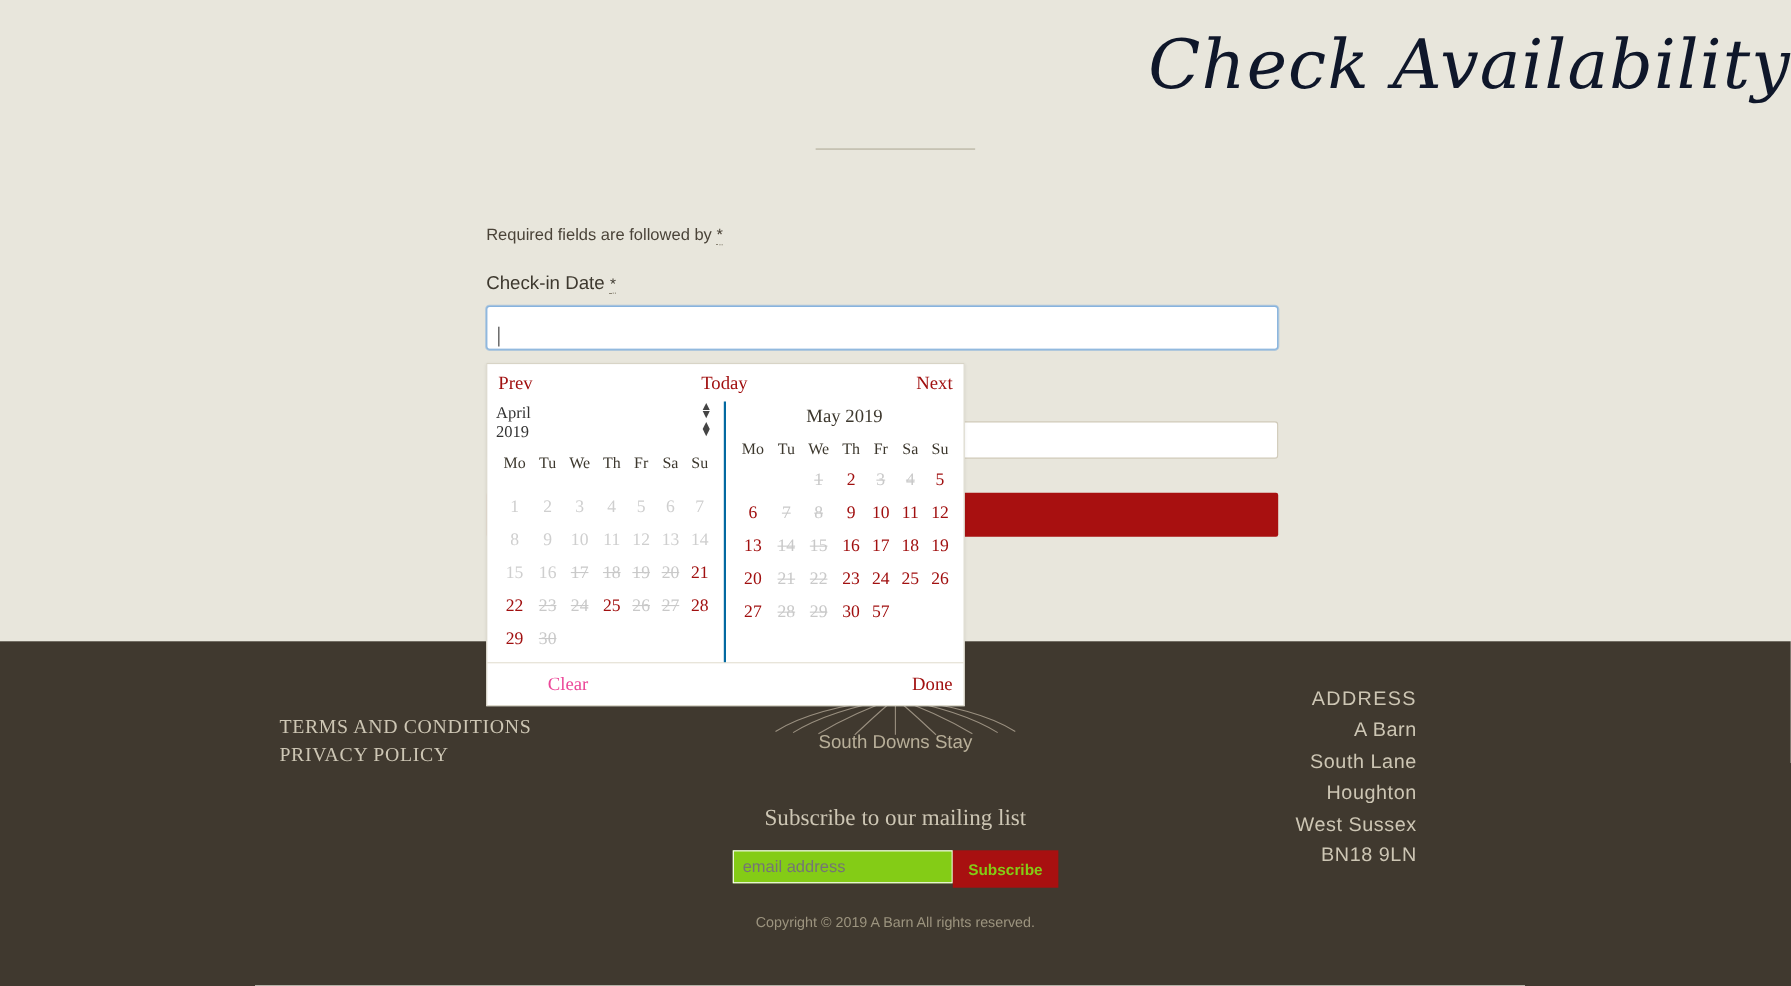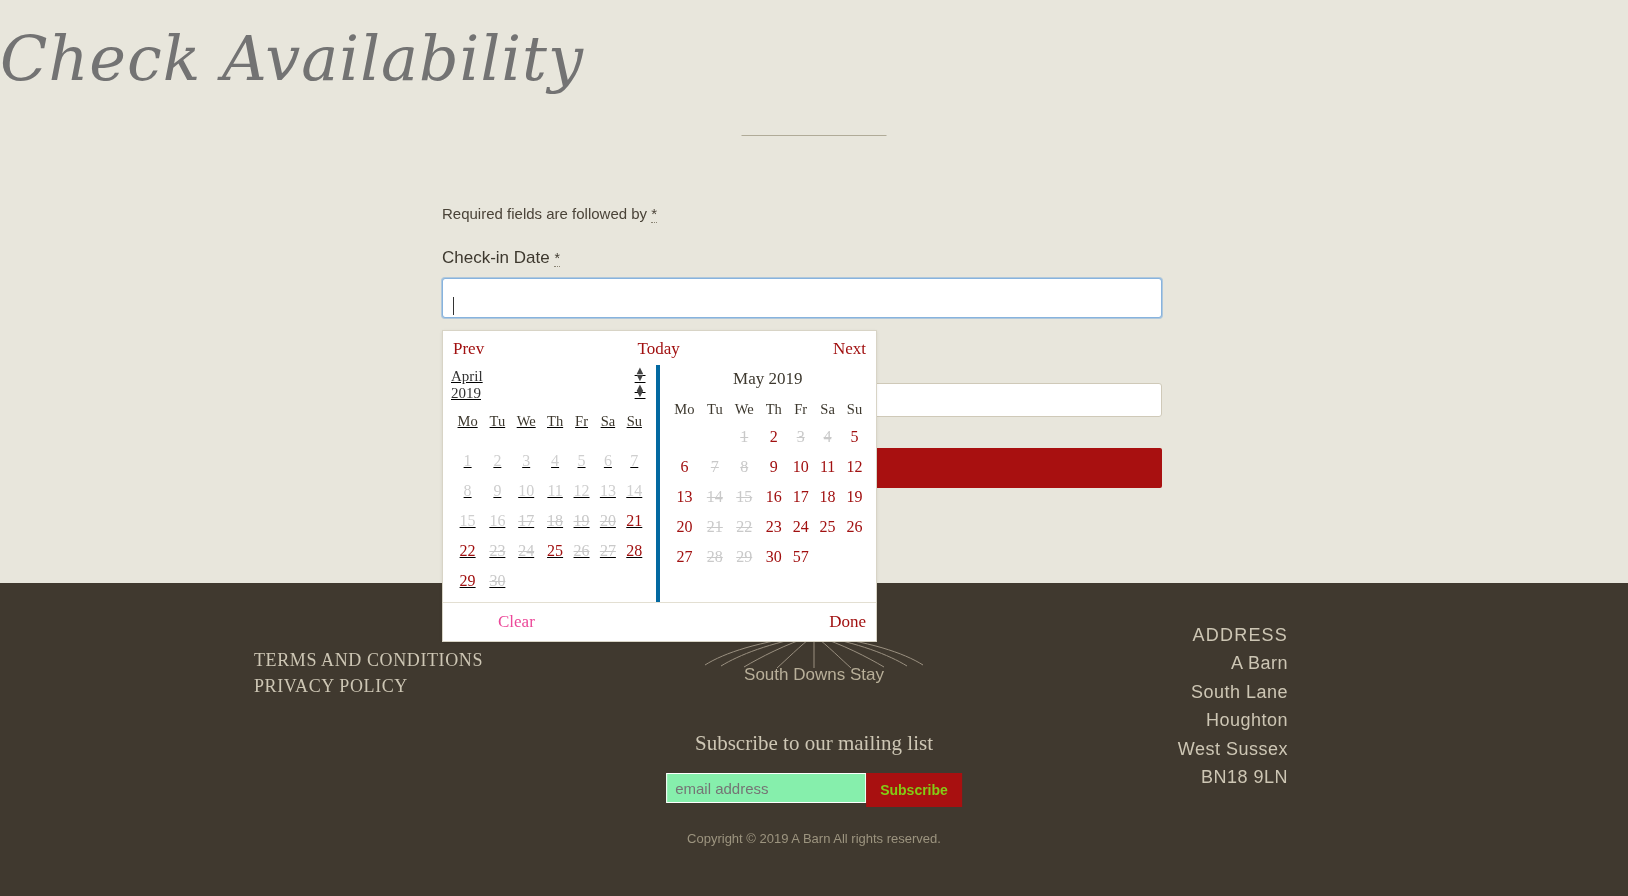--- a/index.html
+++ b/index.html
@@ -13,25 +13,25 @@
   .page {
     position: relative;
     width: 1628px; height: 896px;
     background: #e8e6dc;
   }
 
   
   .title {
     position: absolute;
     top: 22px; left: 0; right: 0;
-    text-align: left;
+    text-align: right;
     font-family: "DejaVu Serif", serif;
     font-style: italic;
     font-size: 62px;
-    color: #737373;
+    color: #0f172a;
     letter-spacing: 1px;
   }
   .title-rule {
     position: absolute;
     top: 135px; left: 50%;
     transform: translateX(-50%);
     width: 145px; height: 1px;
     background: #b0ab98;
   }
 
@@ -125,21 +125,21 @@
   }
   .dp-header span { cursor: pointer; }
   .dp-header .dp-today { margin: 0 auto; }
   .dp-months {
     display: flex;
   }
   .dp-month {
     width: 217px;
     padding: 0 8px 6px 8px;
   }
-  .dp-month.left { border-right: 4px solid #0369a1; text-decoration: underline; }
+  .dp-month.left { border-right: 2px solid #0369a1; }
   .dp-month-title {
     text-align: center;
     font-size: 17px;
     color: #3d382e;
     padding: 4px 0 8px 0;
     min-height: 30px;
   }
   .dp-selects {
     display: flex;
     align-items: flex-start;
@@ -263,21 +263,21 @@
   }
   .subscribe-row {
     position: absolute;
     top: 190px; left: 50%;
     transform: translateX(-50%);
     display: flex;
   }
   .subscribe-input {
     width: 200px; height: 30px;
     border: 1px solid #ffffff;
-    background: #86efac;
+    background: #84cc16;
     padding: 0 8px;
     font-family: "Liberation Sans", sans-serif;
     font-size: 15px;
     color: #555;
   }
   .subscribe-button {
     height: 34px;
     padding: 0 14px;
     background: #a81010;
     color: #84cc16;

